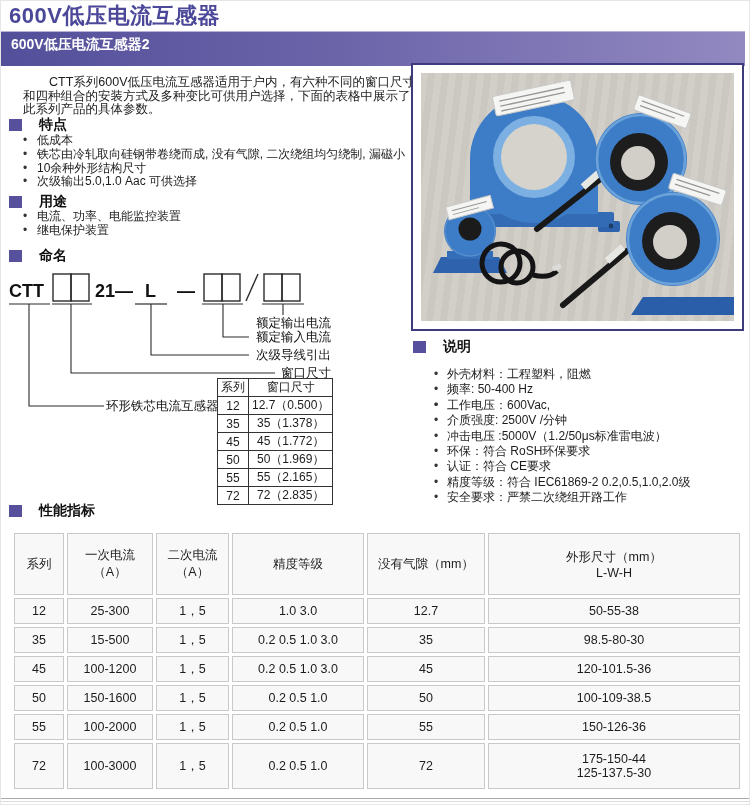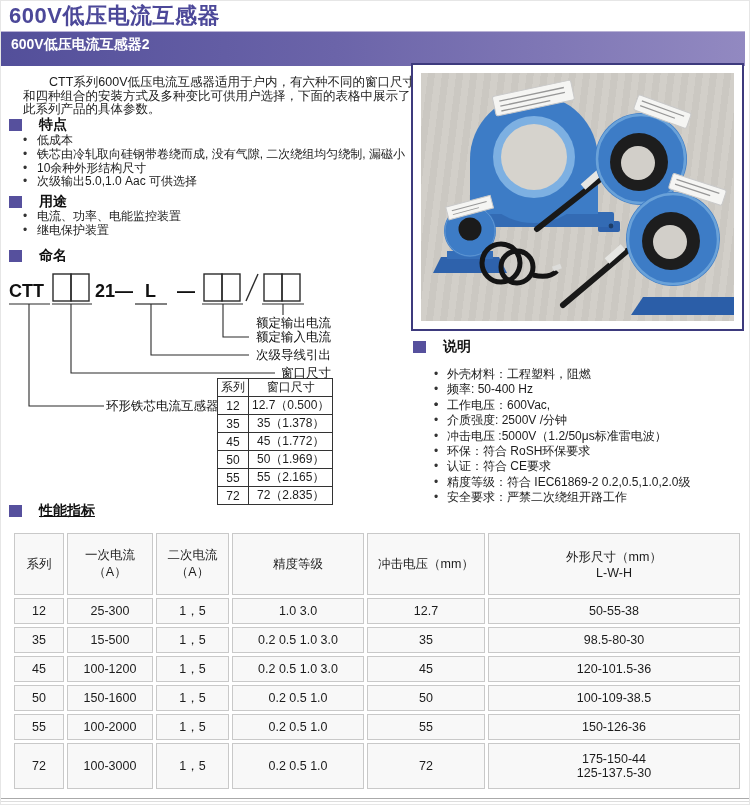--- a/index.html
+++ b/index.html
@@ -282,21 +282,21 @@
 
       <li><span class="dot">•</span><span>环保：符合 RoSH环保要求</span></li>
 
       <li><span class="dot">•</span><span>认证：符合 CE要求</span></li>
 
       <li><span class="dot">•</span><span>精度等级：符合 IEC61869-2 0.2,0.5,1.0,2.0级</span></li>
 
       <li><span class="dot">•</span><span>安全要求：严禁二次绕组开路工作</span></li>
     </ul>
 
-  <div class="sec" style="left:8px; top:501px;text-decoration:underline;">
+  <div class="sec" style="left:8px; top:501px;">
     <span class="sq"></span>
     <span>性能指标</span>
   </div>
 
   <table class="perf">
     <colgroup>
       <col style="width:50px">
         <col style="width:86px">
         <col style="width:73px">
       <col style="width:132px">
@@ -304,21 +304,21 @@
         <col style="width:252px">
     </colgroup>
     <thead>
       <tr>
         <th>系列</th>
         <th>一次电流
 （A）</th>
         <th>二次电流
 （A）</th>
         <th>精度等级</th>
-        <th>冲击电压（mm）</th>
+        <th>没有气隙（mm）</th>
         <th>外形尺寸（mm）
 L-W-H</th>
       </tr>
     </thead>
     <tbody>
 
         <tr>
           <td>12</td>
           <td>25-300</td>
           <td>1，5</td>

